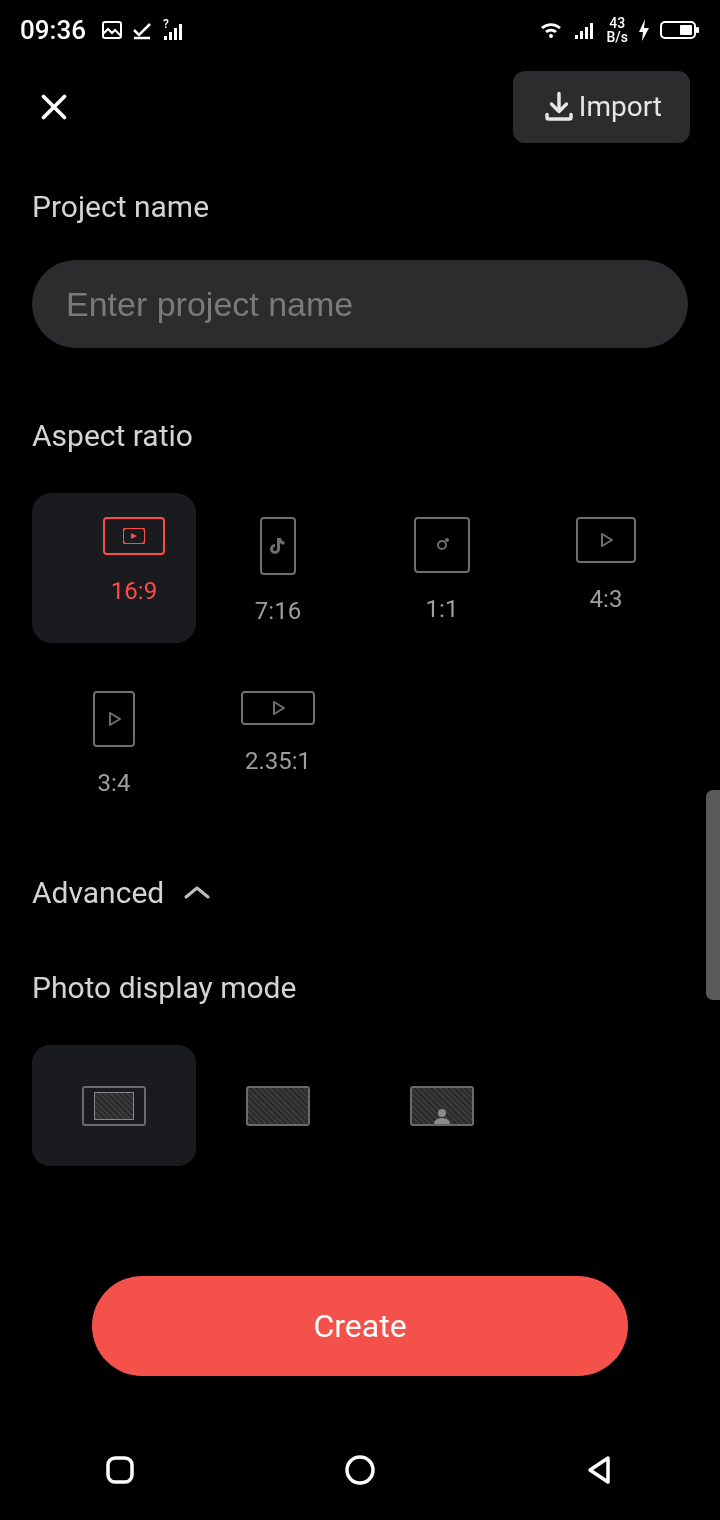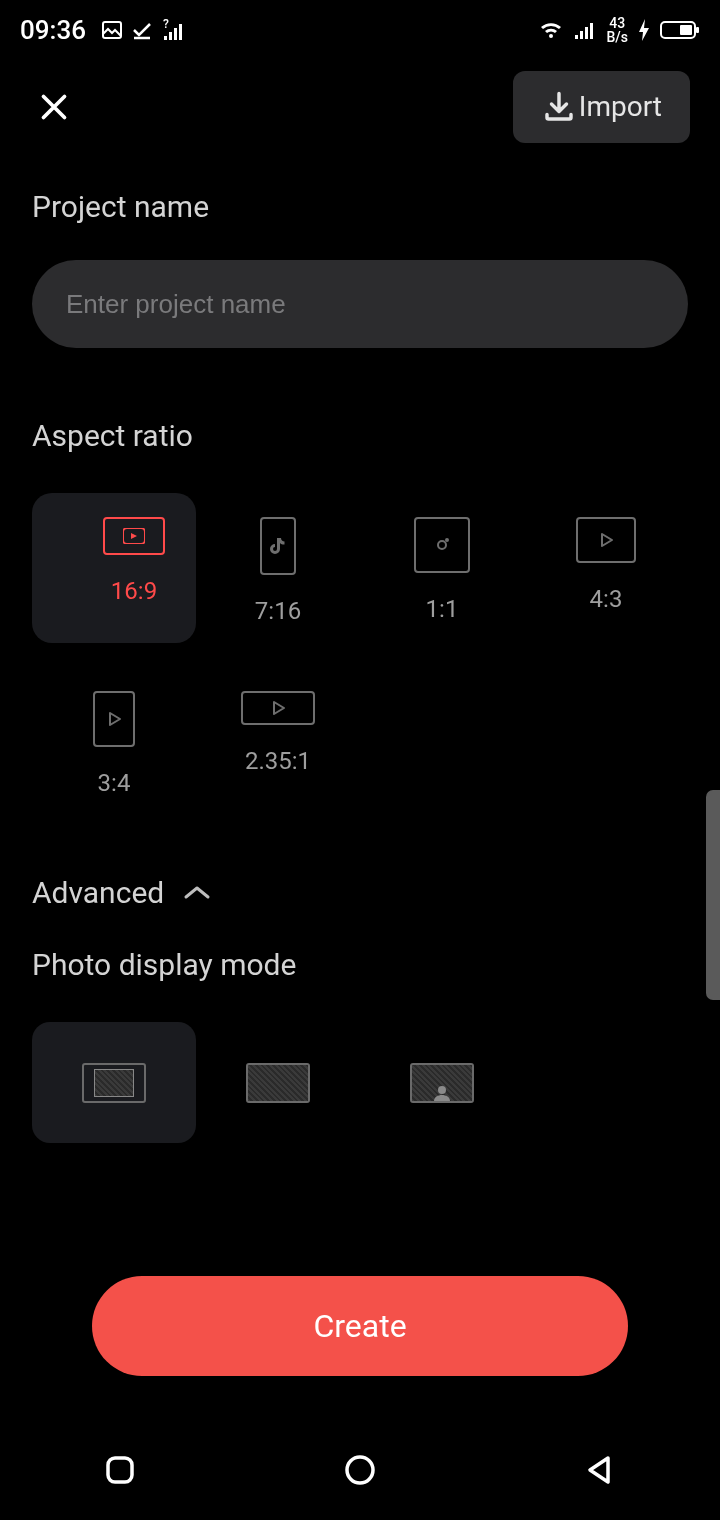--- a/index.html
+++ b/index.html
@@ -50,21 +50,21 @@
     
     .content { padding: 40px 32px 0; }
     .section-title { font-size: 30px; color: #d4d4d4; margin-bottom: 36px; font-weight: 400;}
     .input-field {
       width: 100%;
       background: #2c2c2e;
       border: none;
       border-radius: 44px;
       height: 88px;
       padding: 0 34px;
-      font-size: 26px;
+      font-size: 34px;
       color: #fff;
       outline: none;
       margin-bottom: 70px;
     }
     .input-field::placeholder { color: #7a7a7c; }
     
     .aspect-grid {
       display: grid;
       grid-template-columns: repeat(4, 1fr);
       row-gap: 24px;
@@ -94,21 +94,21 @@
     .aspect-item.selected .aspect-box { border-color: #ff4a4a; }
     .aspect-label { font-size: 24px; color: #9e9e9e; }
     .aspect-item.selected .aspect-label { color: #ff4a4a; }
     
     .advanced-row {
       display: flex;
       align-items: center;
       gap: 18px;
       font-size: 30px;
       color: #d4d4d4;
-      margin-bottom: 37px;
+      margin-bottom: 60px;
     }
     
     .photo-grid {
       display: grid;
       grid-template-columns: repeat(4, 1fr);
       gap: 0;
       margin-top: 40px;
     }
     .photo-item {
       display: flex;

